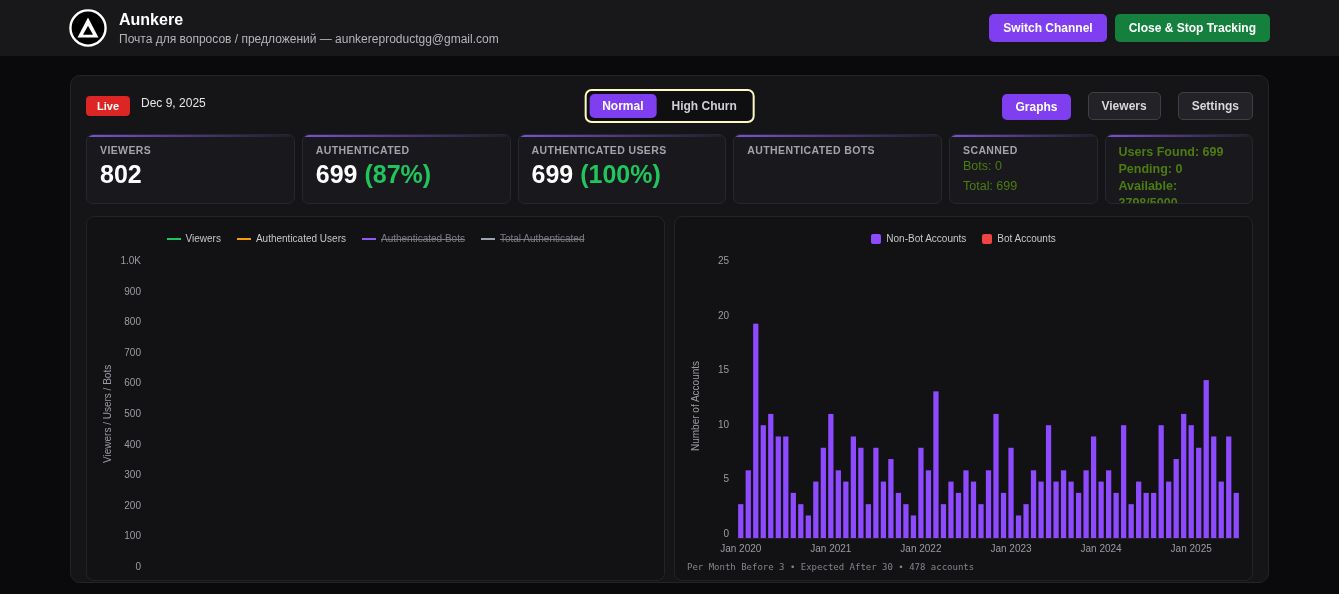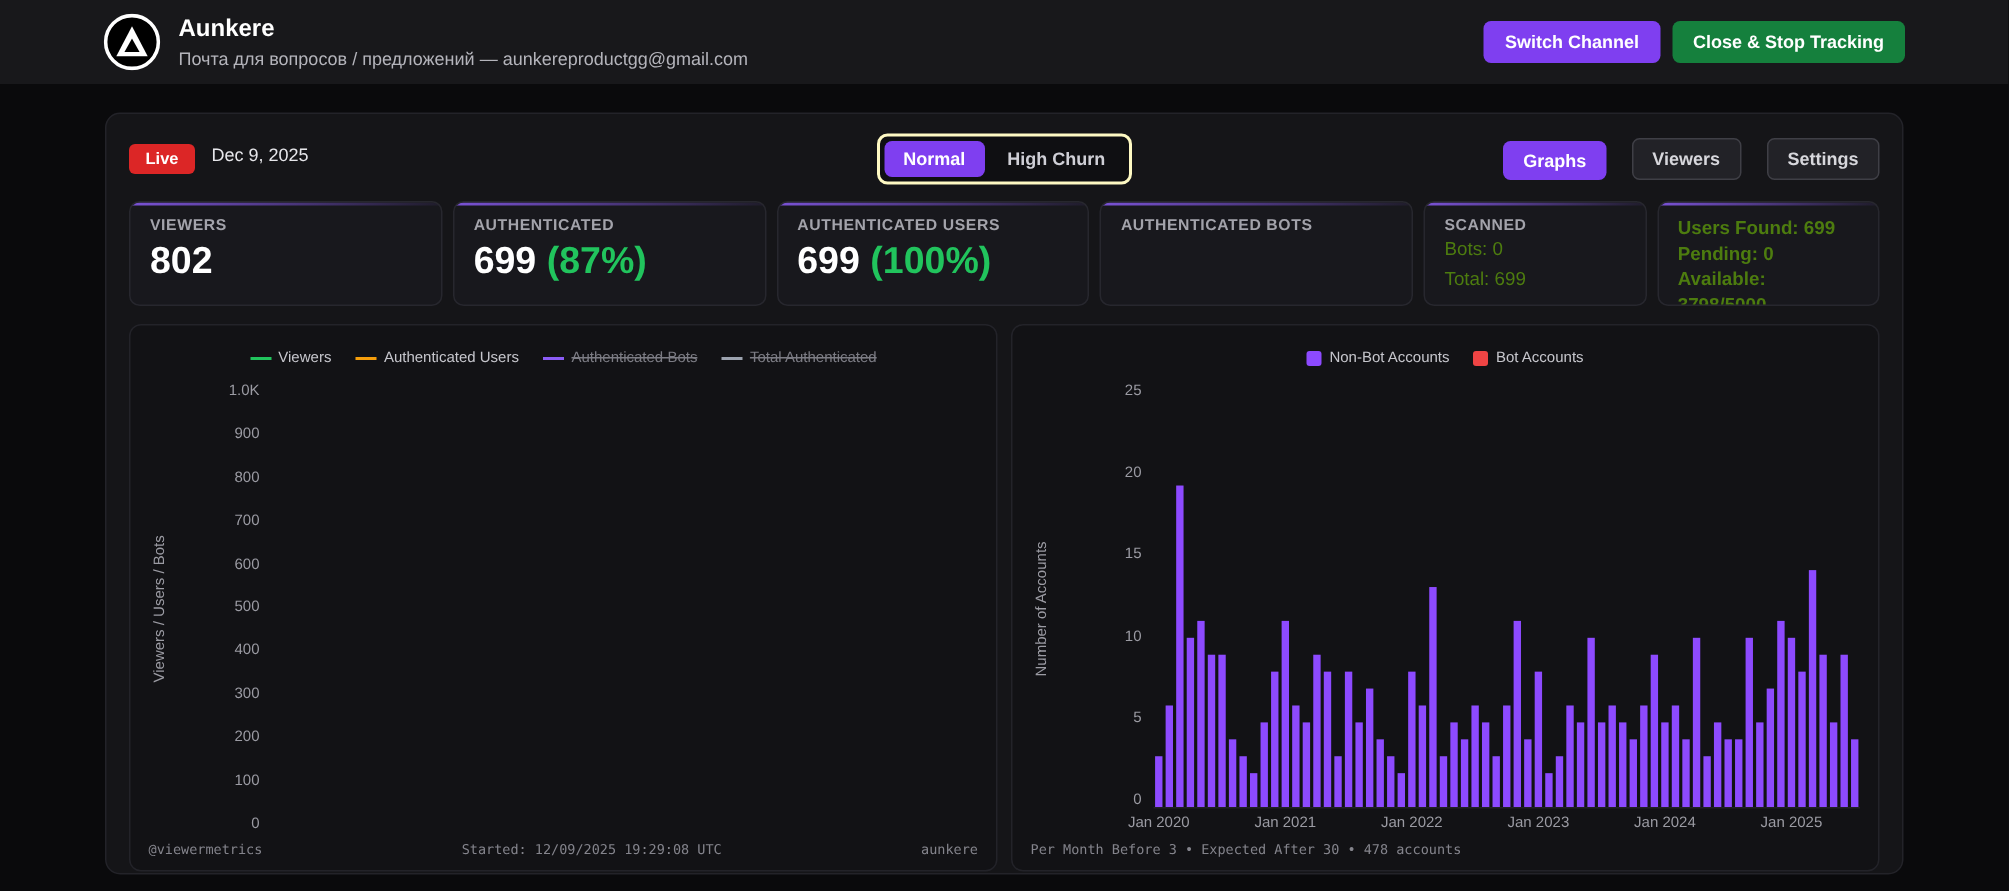--- a/index.html
+++ b/index.html
@@ -56,21 +56,21 @@
   .legend { display:flex; justify-content:center; align-items:center; gap:16px;
     padding:6px 0 12px; }
   .litem { display:flex; align-items:center; gap:5px; font-size:10px; color:#c6c6cc; cursor:pointer; }
   .litem.off { color:#7c7c84; text-decoration:line-through; }
   .lline { width:14px; height:2px; display:inline-block; }
   .lsq { width:10px; height:10px; border-radius:2px; display:inline-block; }
   .cbody { flex:1; display:flex; min-height:0; }
   .ylab { writing-mode:vertical-rl; transform:rotate(180deg); font-size:10px; color:#9b9ba3;
     display:flex; align-items:center; justify-content:center; width:16px; }
   .yticks { display:flex; flex-direction:column; justify-content:space-between;
-    text-align:right; font-size:10px; color:#9b9ba3; width:34px; padding-right:8px;margin-left:32px; }
+    text-align:right; font-size:10px; color:#9b9ba3; width:34px; padding-right:8px; }
   .ytick { line-height:10px; height:10px; }
   .ycol { display:flex; flex-direction:column; }
   .ycol .yticks { flex:1; }
   .yspacer { height:16px; }
   .plot { flex:1; position:relative; min-width:0; }
   .plotcol { flex:1; display:flex; flex-direction:column; min-width:0; }
   .barplot { border-bottom:1px solid rgba(255,255,255,0.07); }
   .barplot svg { position:absolute; inset:0; width:100%; height:100%; display:block; }
   .xticks { position:relative; height:16px; font-size:10px; color:#9b9ba3; }
   .xtick { position:absolute; top:4px; transform:translateX(-50%); white-space:nowrap; }
@@ -184,25 +184,20 @@
             <div class="ytick">700</div>
             <div class="ytick">600</div>
             <div class="ytick">500</div>
             <div class="ytick">400</div>
             <div class="ytick">300</div>
             <div class="ytick">200</div>
             <div class="ytick">100</div>
             <div class="ytick">0</div>
           </div>
         <div class="plot"></div>
-      </div>
-      <div class="cfoot three">
-        <span>@viewermetrics</span>
-        <span>Started: 12/09/2025 19:29:08 UTC</span>
-        <span>aunkere</span>
       </div>
     </section>
 
     <section class="chartpanel">
       <div class="legend" id="legend-right">
           <div class="litem">
             <span class="lsq" style="background: rgb(141, 74, 255);"></span>
             <span>Non-Bot Accounts</span>
           </div>
           <div class="litem">

